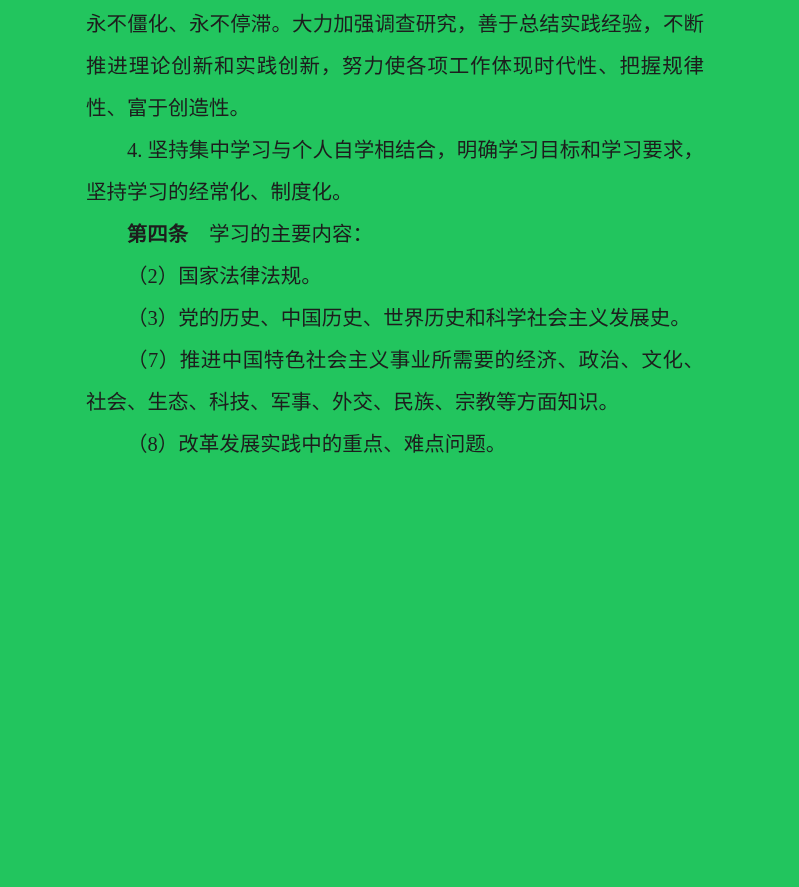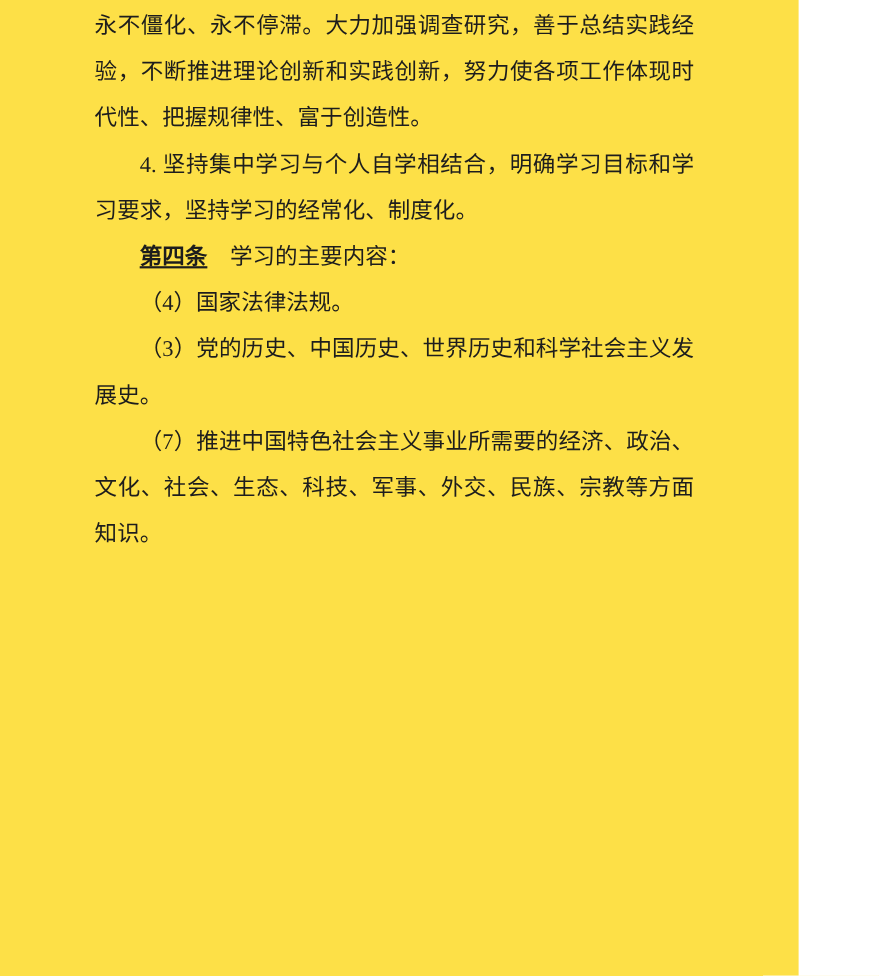--- a/index.html
+++ b/index.html
@@ -7,23 +7,23 @@
     padding: 0;
     background: #ffffff;
   }
   body {
     width: 799px;
     height: 887px;
     overflow: hidden;
   }
   .page {
     box-sizing: border-box;
-    width: 726px;
+    width: 799px;
     height: 887px;
-    background: #fde047;
+    background: #22c55e;
     padding: 3px 95px 0 86px;
     overflow: hidden;
   }
   .doc-body {
     width: 100%;
   }
   p.para {
     margin: 0;
     padding: 0;
     font-family: "Liberation Serif", "DejaVu Serif", serif;
@@ -32,28 +32,28 @@
     color: #1d1d1d;
     text-align: justify;
     word-break: normal;
     overflow-wrap: normal;
   }
   p.para.indent {
     text-indent: 2em;
   }
   p.para b {
     font-weight: 700;
-    text-decoration: underline;
   }
 </style>
 </head>
 <body>
 
 <div class="page">
   <div class="doc-body" id="doc-body">
       <p class="para"><span>永不僵化、永不停滞。大力加强调查研究，善于总结实践经验，不断推进理论创新和实践创新，努力使各项工作体现时代性、把握规律性、富于创造性。</span></p>
       <p class="para indent"><span>4. 坚持集中学习与个人自学相结合，明确学习目标和学习要求，坚持学习的经常化、制度化。</span></p>
       <p class="para indent"><b>第四条</b><span>　学习的主要内容：</span></p>
-      <p class="para indent"><span>（4）国家法律法规。</span></p>
+      <p class="para indent"><span>（2）国家法律法规。</span></p>
       <p class="para indent"><span>（3）党的历史、中国历史、世界历史和科学社会主义发展史。</span></p>
       <p class="para indent"><span>（7）推进中国特色社会主义事业所需要的经济、政治、文化、社会、生态、科技、军事、外交、民族、宗教等方面知识。</span></p>
+      <p class="para indent"><span>（8）改革发展实践中的重点、难点问题。</span></p>
     </div>
 </div>
 
 </body></html>

